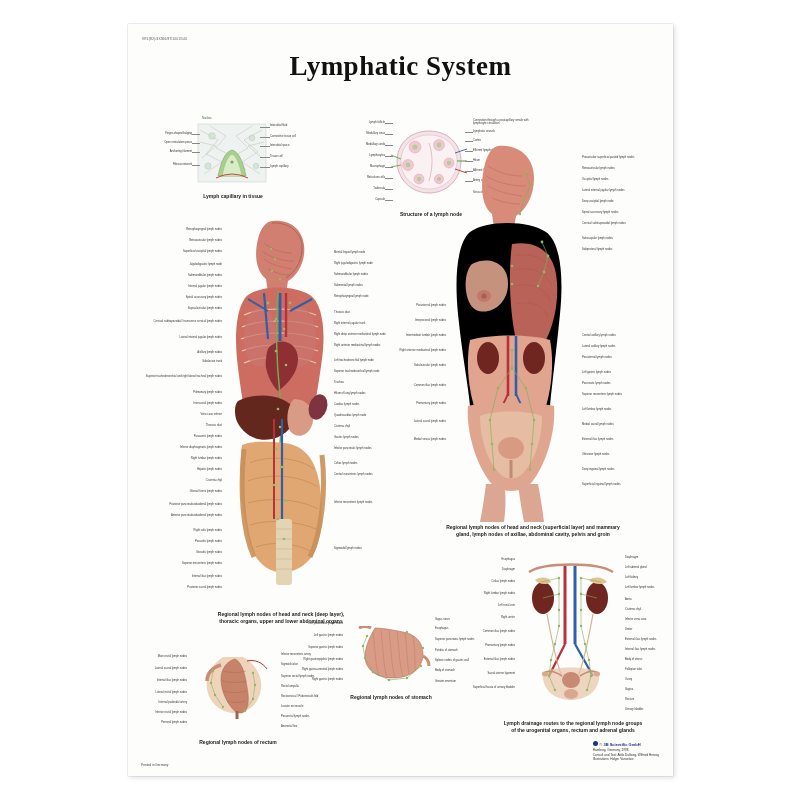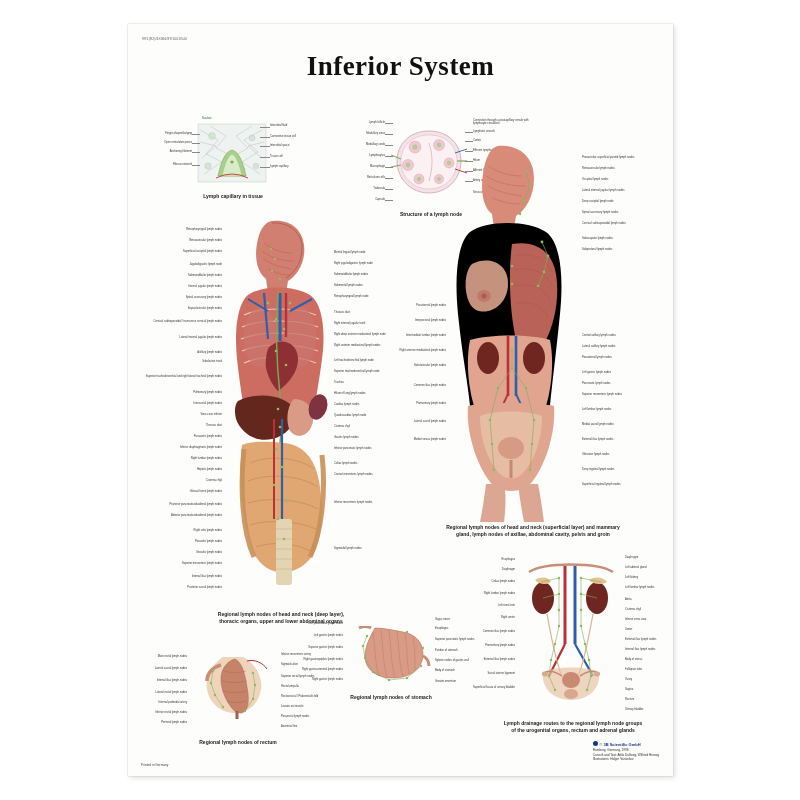--- a/index.html
+++ b/index.html
@@ -110,21 +110,21 @@
   .kidney { background: radial-gradient(ellipse at 40% 30%, #8e3a33 0%, #6f2520 70%, #551a16 100%); }
   .lung { background: radial-gradient(ellipse at 45% 30%, #e4a49a 0%, #c9766d 70%, #a9564f 100%); }
   .panelbox { position: absolute; }
 </style>
 </head>
 <body>
 
 <div id="poster">
 
   <div class="code">VR1(R2)/4X366/87/1001/540</div>
-  <div class="title">Inferior System</div>
+  <div class="title">Lymphatic System</div>
 
   <div class="panelbox" style="left:20px; top:95px; width:170px; height:90px;">
     <div class="art" style="left:48px; top:3px; width:72px; height:62px;">
       <svg viewBox="0 0 72 62" width="72" height="62">
         <rect x="2" y="2" width="68" height="58" fill="#eef2f0" stroke="#b9c2bd" stroke-width="0.4"></rect>
         <g stroke="#9aa6a0" stroke-width="0.35" fill="none" opacity="0.9">
           <path d="M4 8 L22 18 L10 32 L26 40 L8 52"></path>
           <path d="M66 8 L48 18 L62 30 L46 40 L64 52"></path>
           <path d="M14 4 L30 14 L20 26 L36 34 L24 48"></path>
           <path d="M56 4 L40 14 L52 26 L38 34 L50 48"></path>

